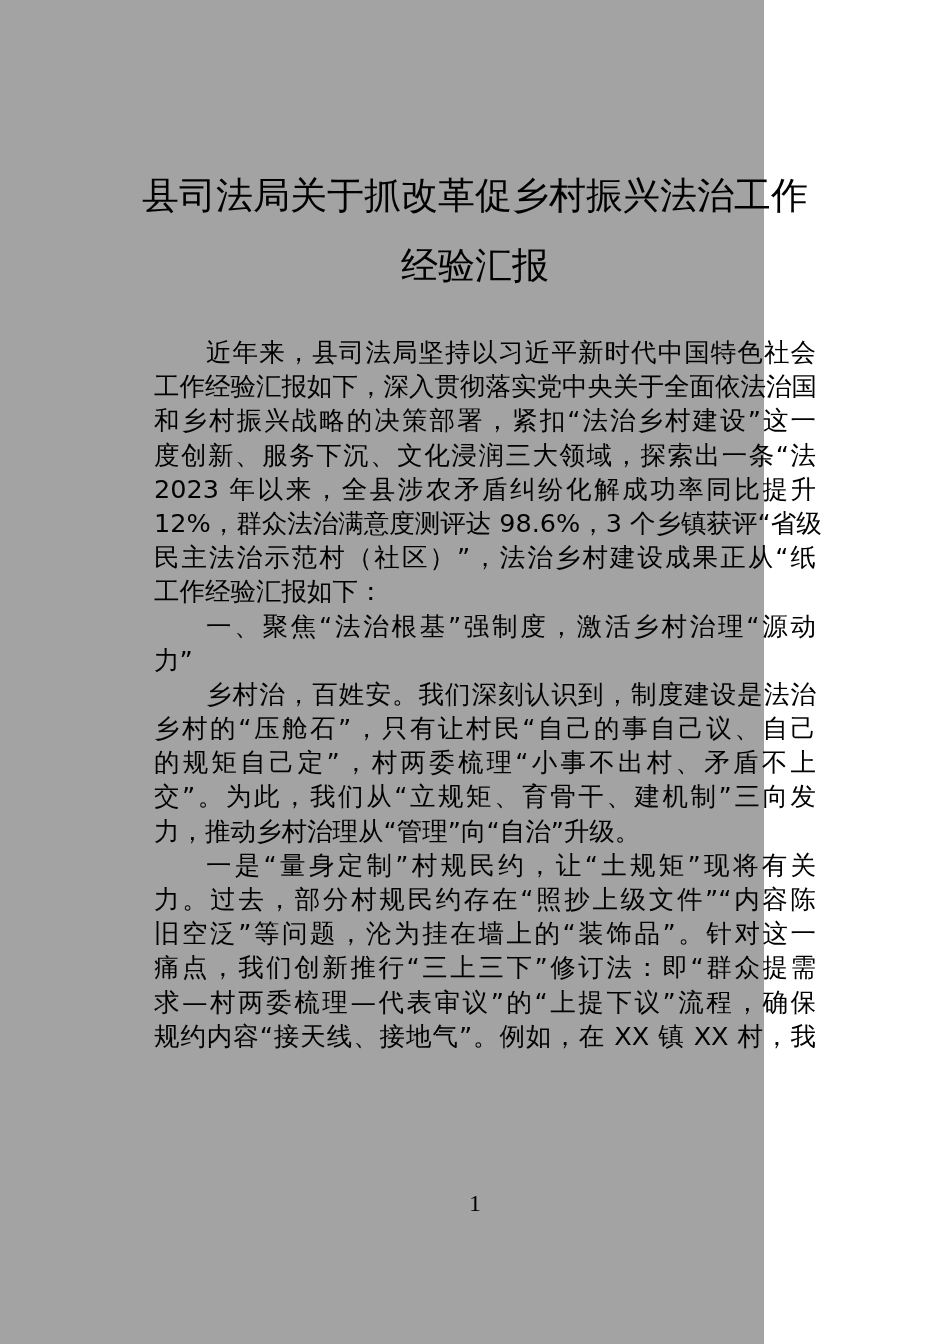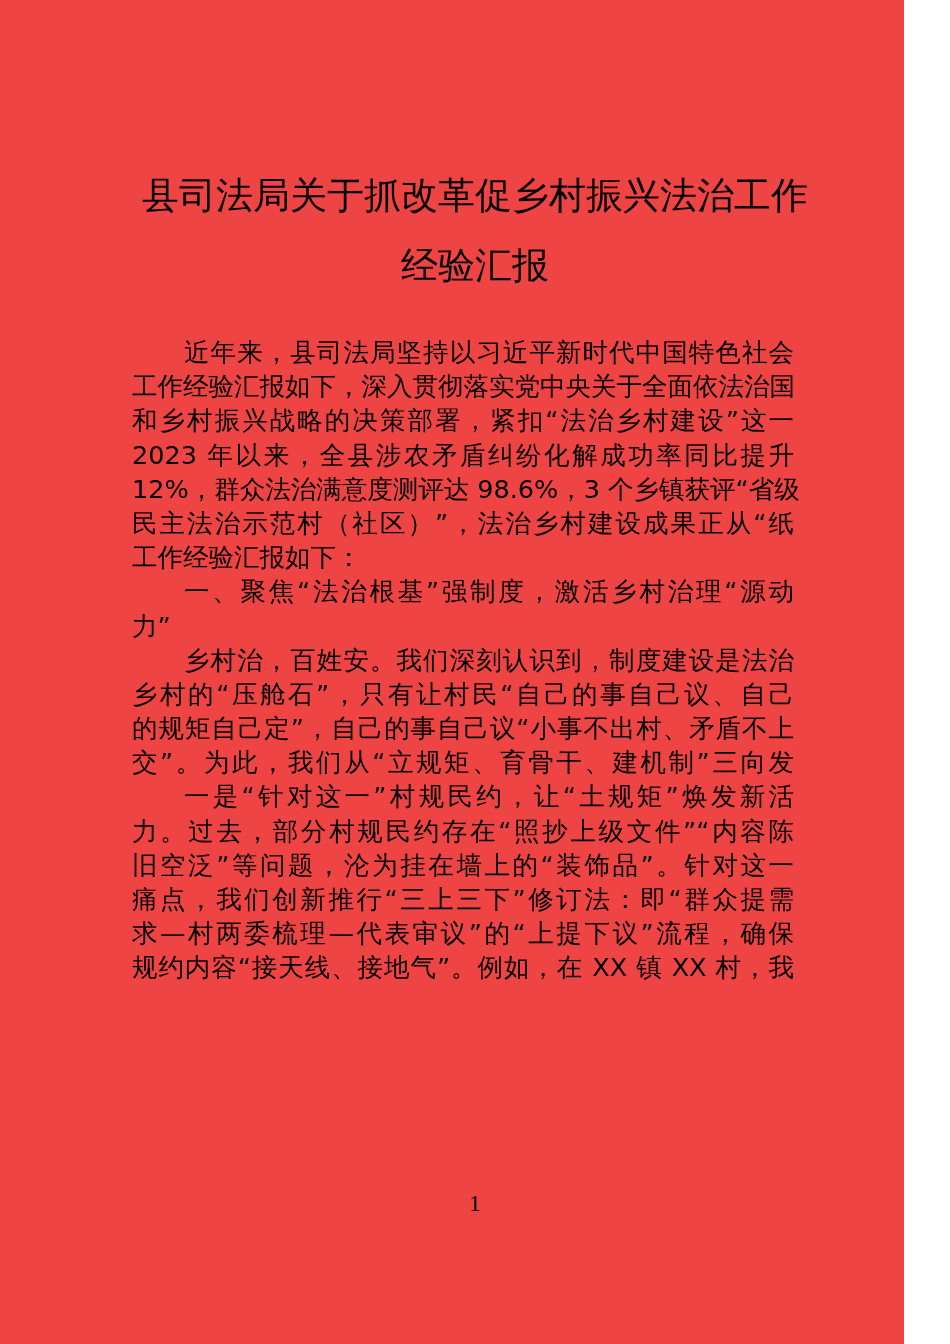--- a/index.html
+++ b/index.html
@@ -11,39 +11,39 @@
       width: 950px;
       height: 1344px;
       position: relative;
       overflow: hidden;
       font-family: "DejaVu Sans", "Liberation Sans", sans-serif;
       color: #000000;
     }
     .page {
       position: absolute;
       left: 0; top: 0;
-      width: 904px;
+      width: 764px;
       height: 1344px;
-      background: #ef4444;
+      background: #a3a3a3;
     }
     .title {
       position: absolute;
       left: 0;
       width: 950px;
       text-align: center;
       font-size: 37px;
       line-height: 44px;
       letter-spacing: 0px;
       white-space: nowrap;
     }
     .title.l1 { top: 174px; }
     .title.l2 { top: 244px; }
     .body {
       position: absolute;
-      left: 132px;
+      left: 154px;
       top: 335px;
       width: 662px;
     }
     .line {
       height: 34.2px;
       line-height: 34.2px;
       font-size: 25.5px;
       white-space: nowrap;
       text-align: justify;
       text-align-last: justify;
@@ -66,31 +66,33 @@
 <body>
 
 <div class="page">
   <div class="title l1">县司法局关于抓改革促乡村振兴法治工作</div>
   <div class="title l2">经验汇报</div>
 
   <div class="body" id="body-container">
     <div class="line indent">近年来，县司法局坚持以习近平新时代中国特色社会</div>
     <div class="line">工作经验汇报如下，深入贯彻落实党中央关于全面依法治国</div>
     <div class="line">和乡村振兴战略的决策部署，紧扣“法治乡村建设”这一</div>
+    <div class="line">度创新、服务下沉、文化浸润三大领域，探索出一条“法</div>
     <div class="line">2023 年以来，全县涉农矛盾纠纷化解成功率同比提升</div>
     <div class="line">12%，群众法治满意度测评达 98.6%，3 个乡镇获评“省级</div>
     <div class="line">民主法治示范村（社区）”，法治乡村建设成果正从“纸</div>
     <div class="line last">工作经验汇报如下：</div>
     <div class="line indent">一、聚焦“法治根基”强制度，激活乡村治理“源动</div>
     <div class="line last">力”</div>
     <div class="line indent">乡村治，百姓安。我们深刻认识到，制度建设是法治</div>
     <div class="line">乡村的“压舱石”，只有让村民“自己的事自己议、自己</div>
-    <div class="line">的规矩自己定”，自己的事自己议“小事不出村、矛盾不上</div>
+    <div class="line">的规矩自己定”，村两委梳理“小事不出村、矛盾不上</div>
     <div class="line">交”。为此，我们从“立规矩、育骨干、建机制”三向发</div>
-    <div class="line indent">一是“针对这一”村规民约，让“土规矩”焕发新活</div>
+    <div class="line last">力，推动乡村治理从“管理”向“自治”升级。</div>
+    <div class="line indent">一是“量身定制”村规民约，让“土规矩”现将有关</div>
     <div class="line">力。过去，部分村规民约存在“照抄上级文件”“内容陈</div>
     <div class="line">旧空泛”等问题，沦为挂在墙上的“装饰品”。针对这一</div>
     <div class="line">痛点，我们创新推行“三上三下”修订法：即“群众提需</div>
     <div class="line">求—村两委梳理—代表审议”的“上提下议”流程，确保</div>
     <div class="line">规约内容“接天线、接地气”。例如，在 XX 镇 XX 村，我</div>
   </div>
 
   <div class="page-number">1</div>
 </div>
 

